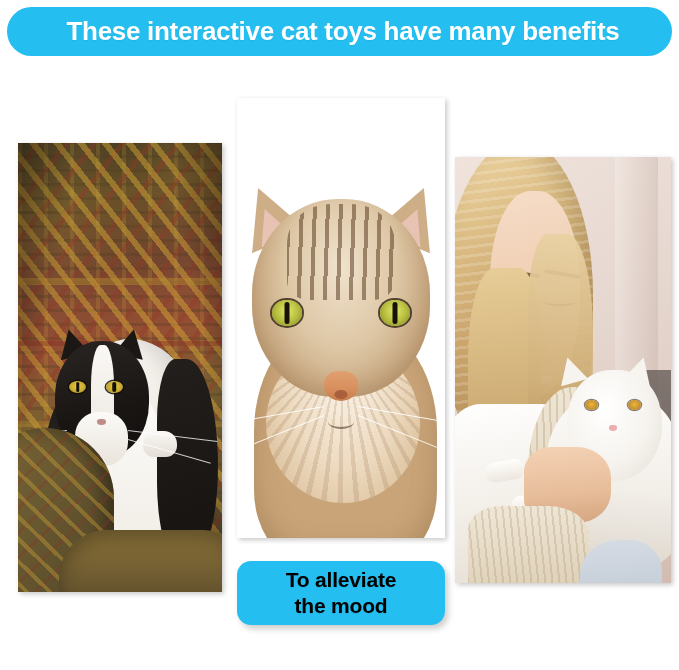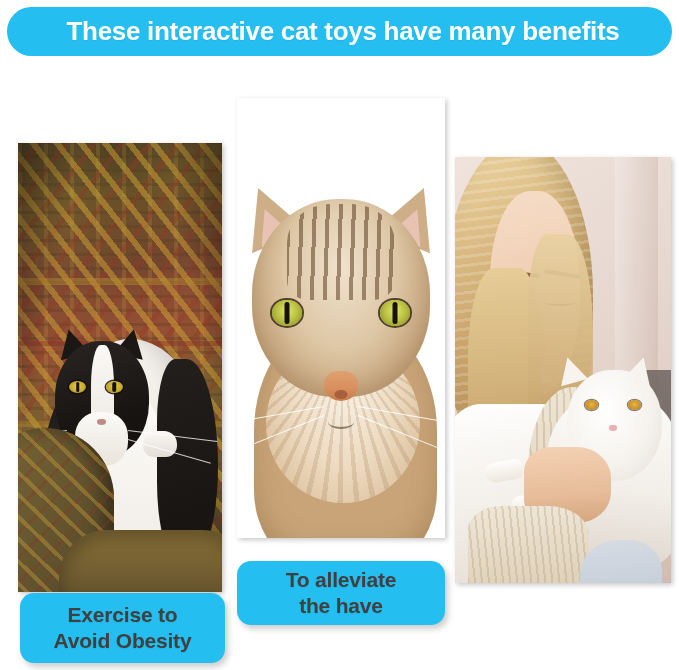--- a/index.html
+++ b/index.html
@@ -447,21 +447,21 @@
     position: absolute;
     background: #24bff0;
     border-radius: 14px;
     display: flex;
     align-items: center;
     justify-content: center;
     text-align: center;
     box-shadow: 3px 4px 6px rgba(0,0,0,0.20);
   }
   .caption-text {
-    color: #404040;
+    color: #000000;
     font-size: 21px;
     font-weight: 700;
     line-height: 1.22;
     letter-spacing: -0.2px;
     text-shadow: 0 1px 1px rgba(0,0,0,0.07);
   }
 
   .caption-left  { left: 20px;  top: 593px; width: 205px; height: 70px; }
   .caption-mid   { left: 237px; top: 561px; width: 208px; height: 64px; }
   .caption-right { left: 462px; top: 593px; width: 203px; height: 70px; }
@@ -564,28 +564,22 @@
       <div class="wcat-nose"></div>
       <div class="wcat-paw wcat-paw-1"></div>
       <div class="wcat-paw wcat-paw-2"></div>
 
       <div class="hand"></div>
       <div class="arm"></div>
       <div class="jeans"></div>
     </div>
   </div>
 
-  <div class="caption caption-left">
-    <div class="caption-text">
-      <span>Exercise to</span><br>
-      <span>Avoid Obesity</span>
-    </div>
-  </div>
 
   <div class="caption caption-mid">
     <div class="caption-text">
       <span>To alleviate</span><br>
-      <span>the have</span>
+      <span>the mood</span>
     </div>
   </div>
 
 
 </div>
 
 </body></html>

